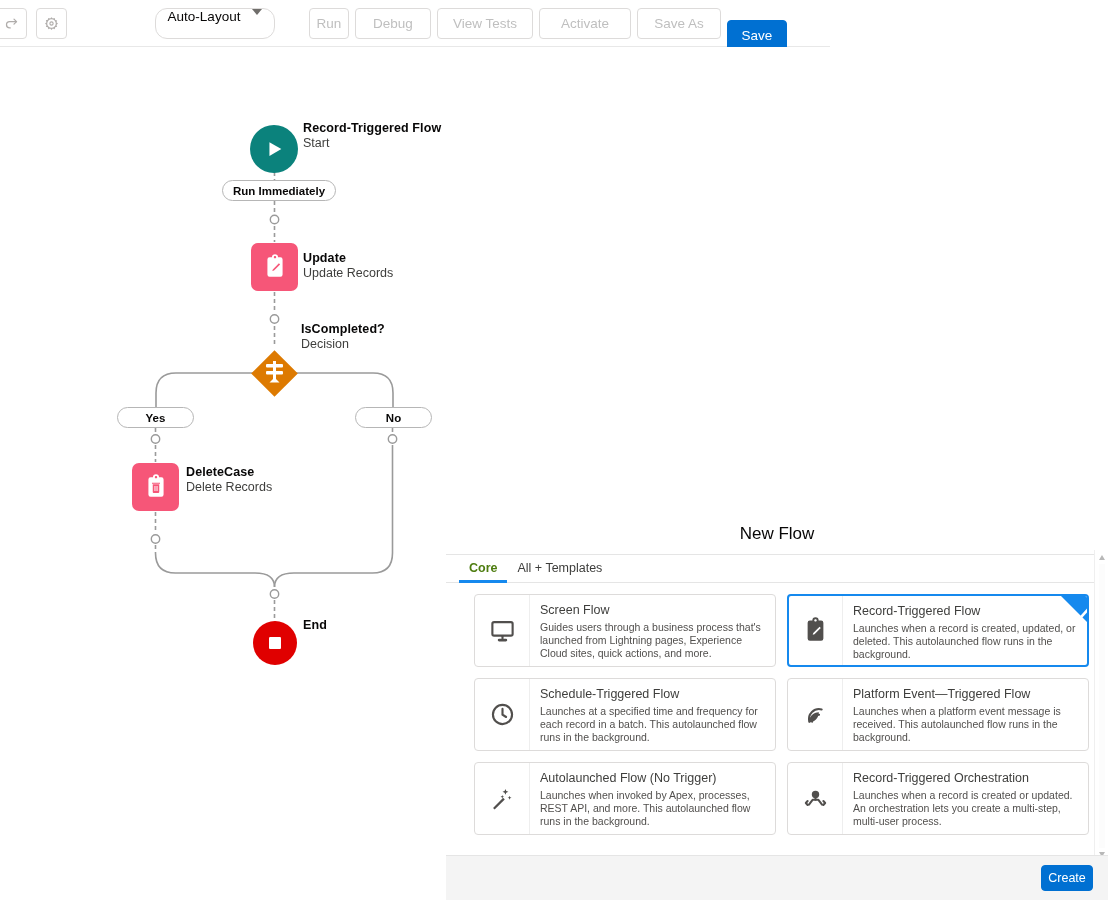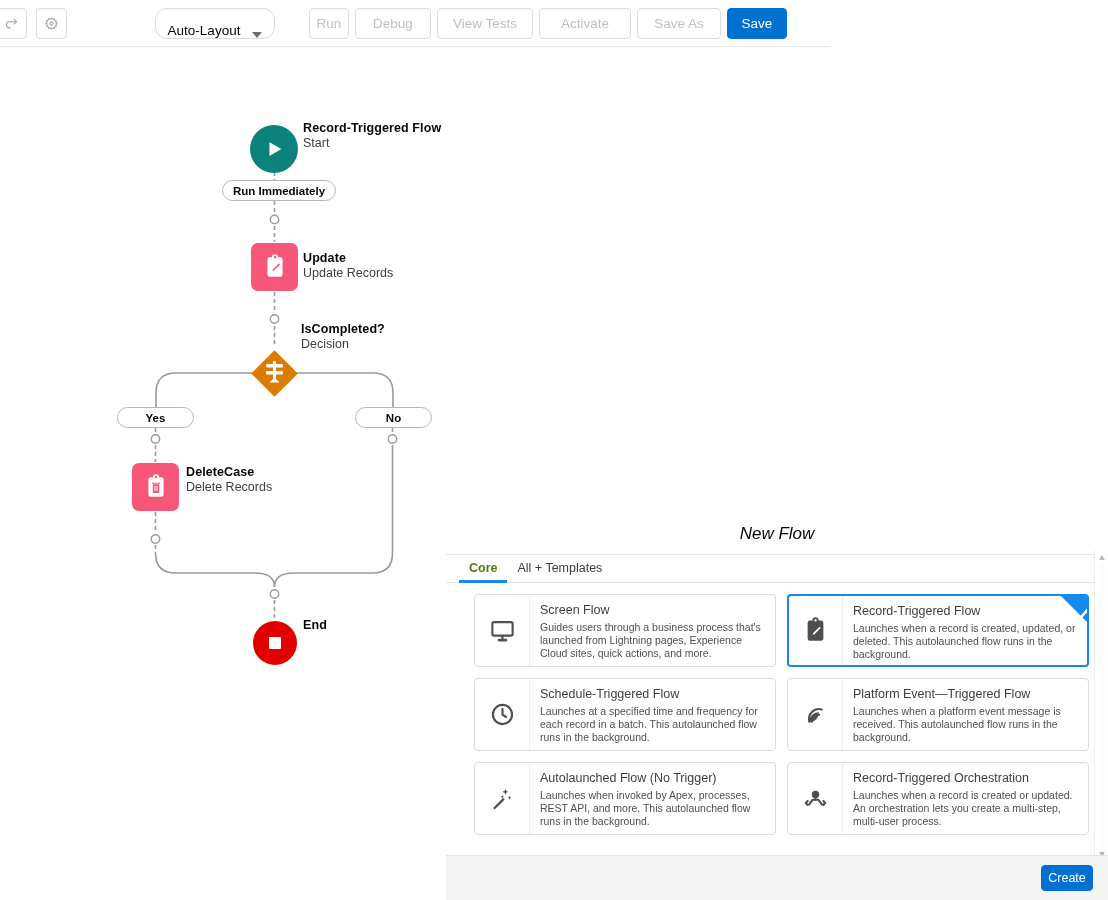--- a/index.html
+++ b/index.html
@@ -21,21 +21,21 @@
     border: 1px solid #dddbda; border-radius: 4px; background: #fff;
     display: flex; align-items: center; justify-content: center;
   }
   .tb-iconbtn svg { display: block; }
   .tb-redo { left: -4px; }
   .tb-gear { left: 36px; }
 
   .layout-select {
     position: absolute; left: 155px; top: 8px; width: 120px; height: 31px;
     border: 1px solid #dddbda; border-radius: 12px; background: #fff;
-    display: flex; align-items: flex-end; justify-content: center; gap: 12px;
+    display: flex; align-items: flex-start; justify-content: center; gap: 12px;
     font-size: 13.5px; color: #080707;
   }
   .caret-down {
     width: 0; height: 0; border-left: 5px solid transparent;
     border-right: 5px solid transparent; border-top: 6px solid #706e6b;
   }
 
   .tb-group { position: absolute; left: 309px; top: 8px; height: 31px; display: flex; }
   .tb-btn {
     height: 31px; border: 1px solid #dddbda; background: #fff;
@@ -44,20 +44,21 @@
     border-radius: 4px; margin-right: 6px;
   }
   .tb-btn.w-run { width: 40px; }
   .tb-btn.w-debug { width: 76px; }
   .tb-btn.w-viewtests { width: 96px; }
   .tb-btn.w-activate { width: 92px; }
   .tb-btn.w-saveas { width: 84px; }
   .tb-btn.primary {
     background: #0070d2; border-color: #0070d2; color: #fff; width: 60px;
     margin-right: 0;
+    margin-top: 12px;
   }
 
   
   .canvas { position: absolute; left: 0; top: 47px; width: 1108px; height: 853px; background: #fff; }
   .flow-svg { position: absolute; left: 0; top: 0; }
 
   .node { position: absolute; }
   .node-icon {
     position: absolute; display: flex; align-items: center; justify-content: center;
   }
@@ -74,21 +75,21 @@
     font-size: 11.5px; font-weight: bold; color: #080707; padding: 0 10px;
   }
 
   
   .modal {
     position: absolute; left: 446px; top: 508px; width: 662px; height: 392px;
     background: #fff;
   }
   .modal-title {
     position: absolute; left: 0; top: 16px; width: 662px; text-align: center;
-    font-size: 17px; color: #080707; font-style: italic;
+    font-size: 17px; color: #080707;
   }
   .modal-tabs {
     position: absolute; left: 0; top: 46px; width: 662px; height: 29px;
     border-top: 1px solid #e5e5e5; border-bottom: 1px solid #e5e5e5;
     display: flex; align-items: flex-end; padding-left: 13px;
   }
   .tab {
     font-size: 12.5px; color: #3e3e3c; padding: 0 10px 7px 10px; position: relative;
   }
   .tab.active { font-weight: bold; color: #4d7c0f; }

